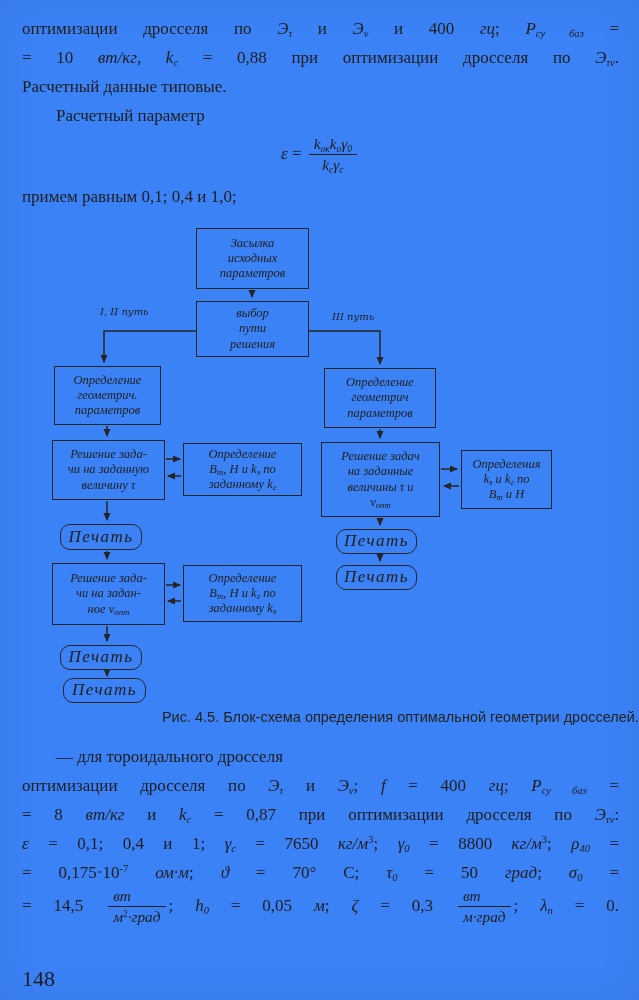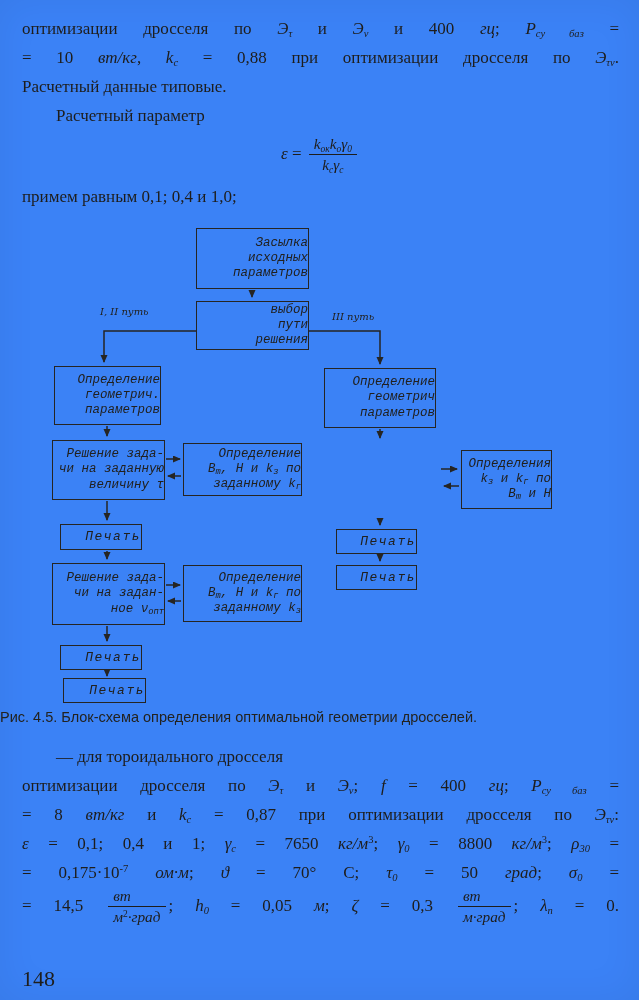--- a/index.html
+++ b/index.html
@@ -21,29 +21,29 @@
   sub { font-size:0.62em; vertical-align:-0.28em; line-height:0; font-style:italic; }
   sup { font-size:0.62em; vertical-align:0.55em; line-height:0; }
 
   .frac { display:inline-block; vertical-align:middle; text-align:center; margin:0 3px; font-size:0.9em; }
   .fr-n { display:block; padding:0 5px 1px; border-bottom:1.4px solid #1e1d1b; line-height:1.2; }
   .fr-d { display:block; padding:1px 5px 0; line-height:1.2; }
 
   
   .arrows { position:absolute; left:0; top:0; pointer-events:none; }
   .fbox { position:absolute; border:1.6px solid #262523; display:flex; flex-direction:column;
-          justify-content:center; align-items:flex-end; text-align:center;
-          font-family:Liberation Mono, monospace; font-style:italic; font-size:12.5px; line-height:1.22;
+          justify-content:center; align-items:center; text-align:center;
+          font-family:Liberation Serif, serif; font-style:italic; font-size:12.5px; line-height:1.22;
           color:#21201e; }
   .fbox .fline { white-space:nowrap; }
-  .fbox.small { font-size:13px; letter-spacing:1.5px; }
+  .fbox.small { font-size:17px; letter-spacing:1.5px;border-radius:10px; }
   .fbox sub { font-size:0.7em; }
   .flabel { position:absolute; font-family:"DejaVu Serif", serif; font-style:italic; font-size:10px; color:#21201e; }
 
-  .caption { position:absolute; top:709px; left:0; width:100%; text-align:left;
+  .caption { position:absolute; top:709px; left:0; width:100%; text-align:right;
              font-family:"Liberation Sans", sans-serif; font-size:14.5px; color:#23221f; }
 
   .pagenum { position:absolute; left:22px; top:966px; font-size:22px; }
 </style>
 </head>
 <body>
 
 <div class="page">
 
   <div class="textblock intro">
@@ -80,21 +80,21 @@
       <line x1="380" y1="518" x2="380" y2="525" marker-end="url(#ah)"></line>
       <line x1="380" y1="555" x2="380" y2="561" marker-end="url(#ah)"></line>
     </g>
   </svg>
 
   <div class="fbox" style="left:196px;top:228px;width:113px;height:61px">
       <div class="fline">Засылка</div>
       <div class="fline">исходных</div>
       <div class="fline">параметров</div>
     </div>
-  <div class="fbox" style="left:196px;top:301px;width:113px;height:49px">
+  <div class="fbox" style="left:196px;top:301px;width:113px;height:56px">
       <div class="fline">выбор</div>
       <div class="fline">пути</div>
       <div class="fline">решения</div>
     </div>
 
   <div class="flabel" style="left:100px;top:306px">I, II путь</div>
   <div class="flabel" style="left:332px;top:311px">III путь</div>
 
   <div class="fbox" style="left:54px;top:366px;width:107px;height:59px">
       <div class="fline">Определение</div>
@@ -129,37 +129,43 @@
     </div>
   <div class="fbox small" style="left:63px;top:678px;width:83px;height:25px">
       <div class="fline">Печать</div>
     </div>
 
   <div class="fbox" style="left:324px;top:368px;width:112px;height:60px">
       <div class="fline">Определение</div>
       <div class="fline">геометрич</div>
       <div class="fline">параметров</div>
     </div>
+  <div class="fbox" style="left:321px;top:442px;width:119px;height:75px">
+      <div class="fline">Решение задач</div>
+      <div class="fline">на заданные</div>
+      <div class="fline">величины <i>τ</i> и</div>
+      <div class="fline"><i>ν</i><sub>опт</sub></div>
+    </div>
   <div class="fbox" style="left:461px;top:450px;width:91px;height:59px">
       <div class="fline">Определения</div>
       <div class="fline"><i>k</i><sub>з</sub> и <i>k</i><sub>г</sub> по</div>
       <div class="fline"><i>B</i><sub>m</sub> и <i>H</i></div>
     </div>
   <div class="fbox small" style="left:336px;top:529px;width:81px;height:25px">
       <div class="fline">Печать</div>
     </div>
   <div class="fbox small" style="left:336px;top:565px;width:81px;height:25px">
       <div class="fline">Печать</div>
     </div>
 
   <div class="caption">Рис. 4.5. Блок-схема определения оптимальной геометрии дросселей.</div>
 
   <div class="textblock bottom">
     <div class="tline indent">— для тороидального дросселя</div>
     <div class="tline just">оптимизации дросселя по <i>Э</i><sub>τ</sub> и <i>Э</i><sub>ν</sub>;  <i>f</i> = 400 <i>гц</i>;  <i>P</i><sub>су баз</sub> =</div>
     <div class="tline just">= 8 <i>вт/кг</i> и <i>k</i><sub>с</sub> = 0,87 при оптимизации дросселя по <i>Э</i><sub>τν</sub>:</div>
-    <div class="tline just"><i>ε</i> = 0,1;  0,4 и 1;   <i>γ</i><sub>с</sub> = 7650 <i>кг/м</i><sup>3</sup>;   <i>γ</i><sub>0</sub> = 8800 <i>кг/м</i><sup>3</sup>;   <i>ρ</i><sub>30</sub> =</div>
+    <div class="tline just"><i>ε</i> = 0,1;  0,4 и 1;   <i>γ</i><sub>с</sub> = 7650 <i>кг/м</i><sup>3</sup>;   <i>γ</i><sub>0</sub> = 8800 <i>кг/м</i><sup>3</sup>;   <i>ρ</i><sub>40</sub> =</div>
     <div class="tline just">= 0,175·10<sup>-7</sup>   <i>ом·м</i>;   <i>ϑ</i> = 70° С;   <i>τ</i><sub>0</sub> = 50   <i>град</i>;   <i>σ</i><sub>0</sub> =</div>
     <div class="tline just">= 14,5 <span class="frac"><span class="fr-n"><i>вт</i></span><span class="fr-d"><i>м</i><sup>2</sup><i>·град</i></span></span>;  <i>h</i><sub>0</sub> = 0,05 <i>м</i>;  <i>ζ</i> = 0,3 <span class="frac"><span class="fr-n"><i>вт</i></span><span class="fr-d"><i>м·град</i></span></span>;  <i>λ</i><sub>п</sub> = 0.</div>
   </div>
 
   <div class="pagenum">148</div>
 </div>
 
 </body></html>

